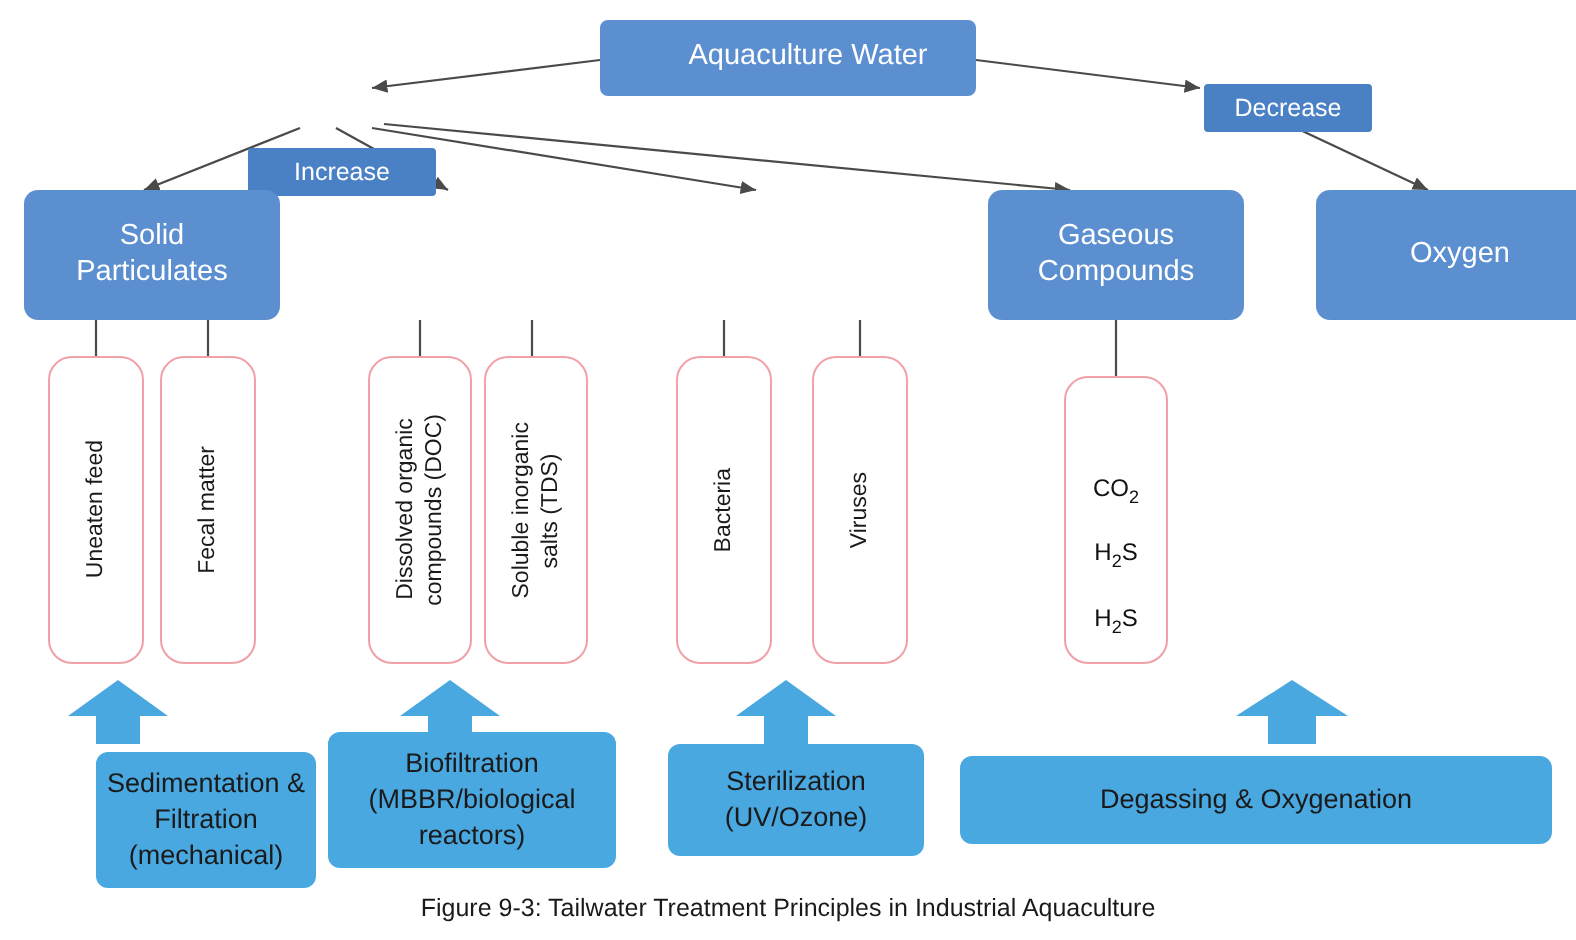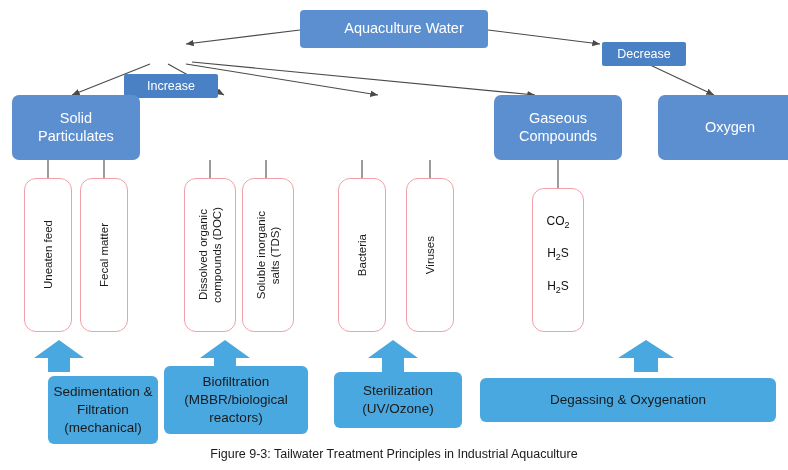--- a/index.html
+++ b/index.html
@@ -76,21 +76,21 @@
   .gas-pill {
     position: absolute;
     box-sizing: border-box;
     border: 1.3px solid #f2a0a8;
     border-radius: 12px;
     background: #ffffff;
     display: flex;
     flex-direction: column;
     align-items: center;
     justify-content: flex-start;
-    padding-top: 26px;
+    padding-top: 49px;
     gap: 16px;
     font-size: 12px;
     color: #111;
   }
   .gas-pill .chem { line-height: 1.1; }
   .gas-pill sub { font-size: 9px; }
   .bottom-box {
     position: absolute;
     box-sizing: border-box;
     background: #4aa8e0;

